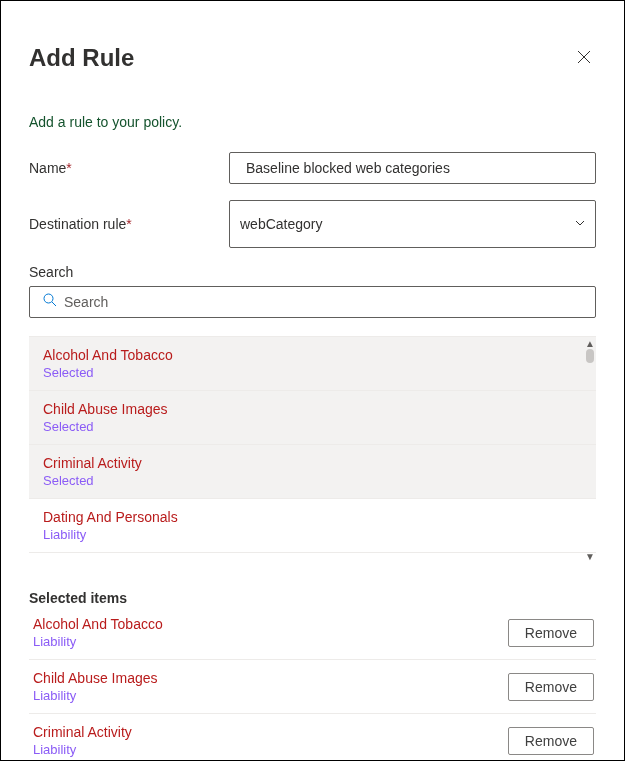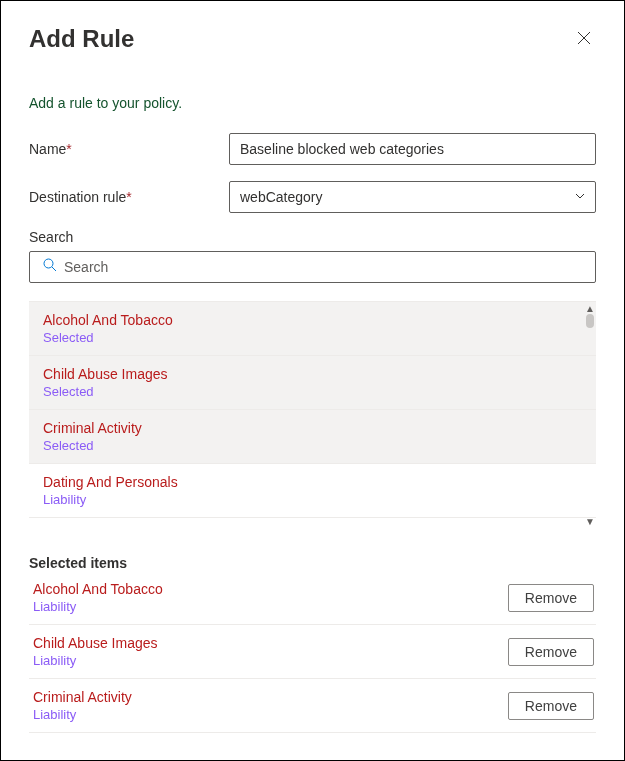--- a/index.html
+++ b/index.html
@@ -6,42 +6,42 @@
     body {
       font-family: "Segoe UI", -apple-system, BlinkMacSystemFont, sans-serif;
       background: #fff;
       width: 625px;
       height: 761px;
       border: 1px solid #000;
       padding: 24px 28px;
       color: #323130;
       overflow: hidden;
     }
-    .header { display: flex; justify-content: space-between; align-items: center; margin-bottom: 42px; }
+    .header { display: flex; justify-content: space-between; align-items: center; margin-bottom: 42px; margin-top: 19px; }
     .title { font-size: 24px; font-weight: 600; }
     .close-btn { background: none; border: none; cursor: pointer; padding: 4px; color: #323130; }
     .subtitle { font-size: 14px; margin-bottom: 22px; color: #14532d; }
     .form-row { display: flex; align-items: center; margin-bottom: 16px; }
     .label-col { width: 200px; font-size: 14px; color: #323130; }
     .req { color: #a4262c; }
     .input-col { flex: 1; }
     .text-input {
       width: 100%;
       height: 32px;
       border: 1px solid #605e5c;
       border-radius: 2px;
-      padding: 0 10px;
+      padding: 0 16px;
       font-size: 14px;
       font-family: inherit;
       color: #323130;
     }
     .select-wrap { position: relative; width: 100%; }
     .select-box {
       width: 100%;
-      height: 32px;
+      height: 48px;
       border: 1px solid #605e5c;
       border-radius: 2px;
       padding: 0 30px 0 10px;
       font-size: 14px;
       display: flex;
       align-items: center;
       background: #fff;
       cursor: pointer;
     }
     .chevron {

